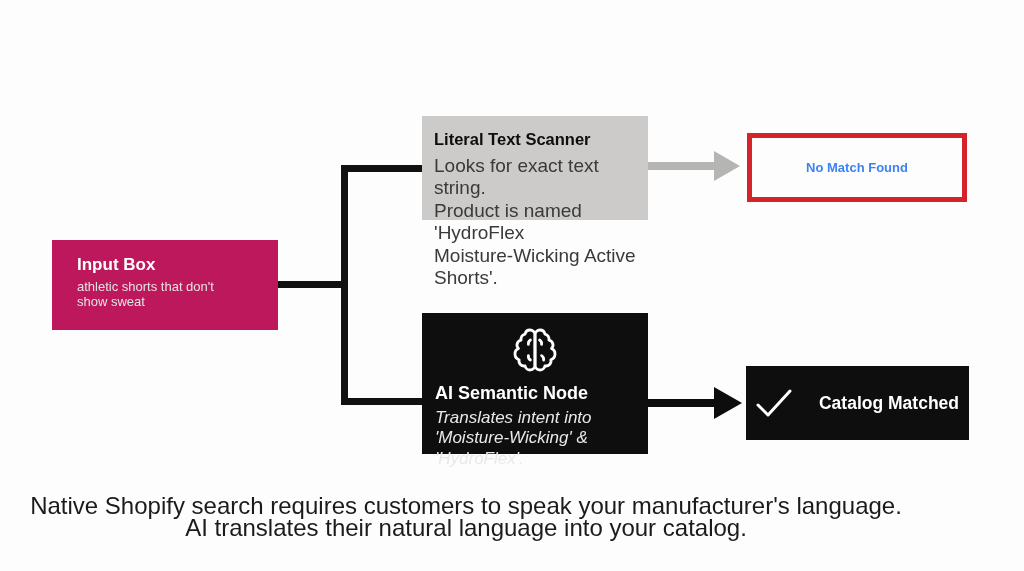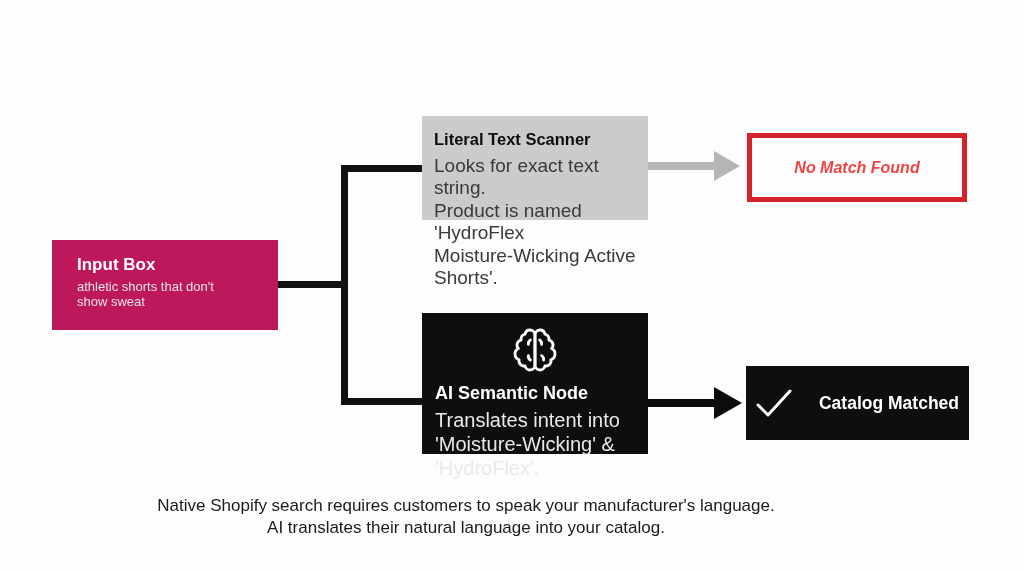--- a/index.html
+++ b/index.html
@@ -30,30 +30,30 @@
   }
   .scanner-box .node-title { font-size: 16.5px; font-weight: 700; margin-bottom: 6px; }
   .scanner-box .node-body { font-size: 19px; color: #3a3a3a; line-height: 1.18; }
 
   .no-match-box {
     left: 747px; top: 133px; width: 220px; height: 69px;
     background: #fdfdfd;
     border: 5px solid #d4232a;
     display: flex; align-items: center; justify-content: center;
   }
-  .no-match-box .node-label { font-size: 16px; font-weight: 700; color: #ef4444; font-style: italic; }
+  .no-match-box .node-label { font-size: 13px; font-weight: 700; color: #3b82f6; }
 
   .ai-box {
     left: 422px; top: 313px; width: 226px; height: 141px;
     background: #0e0e0e; color: #fff;
     padding: 13px 13px 20px;
   }
   .ai-box .icon-row { display: flex; justify-content: center; height: 48px; margin-bottom: 9px; }
   .ai-box .node-title { font-size: 18px; font-weight: 700; margin-bottom: 4px; }
-  .ai-box .node-body { font-size: 20px; color: #e9e9e9; line-height: 1.2; }
+  .ai-box .node-body { font-size: 17px; color: #e9e9e9; line-height: 1.2; font-style: italic; }
 
   .matched-box {
     left: 746px; top: 366px; width: 223px; height: 74px;
     background: #0e0e0e; color: #fff;
     display: flex; align-items: center; justify-content: center; gap: 27px;
   }
   .matched-box .node-label { font-size: 17.5px; font-weight: 700; }
 
   
   .line { position: absolute; background: #111; }
@@ -78,21 +78,21 @@
     left: 714px; top: 387px;
     border-top: 16px solid transparent;
     border-bottom: 16px solid transparent;
     border-left: 28px solid #0d0d0d;
   }
 
   
   .caption {
     position: absolute; left: 0; top: 495px; width: 932px;
     text-align: center; color: #1b1b1b;
-    font-size: 17px; line-height: 22px;
+    font-size: 24px; line-height: 22px;
   }
 
   svg { display: block; }
 </style>
 </head>
 <body>
 
 <div class="canvas">
 
   <div class="line line-input"></div>

